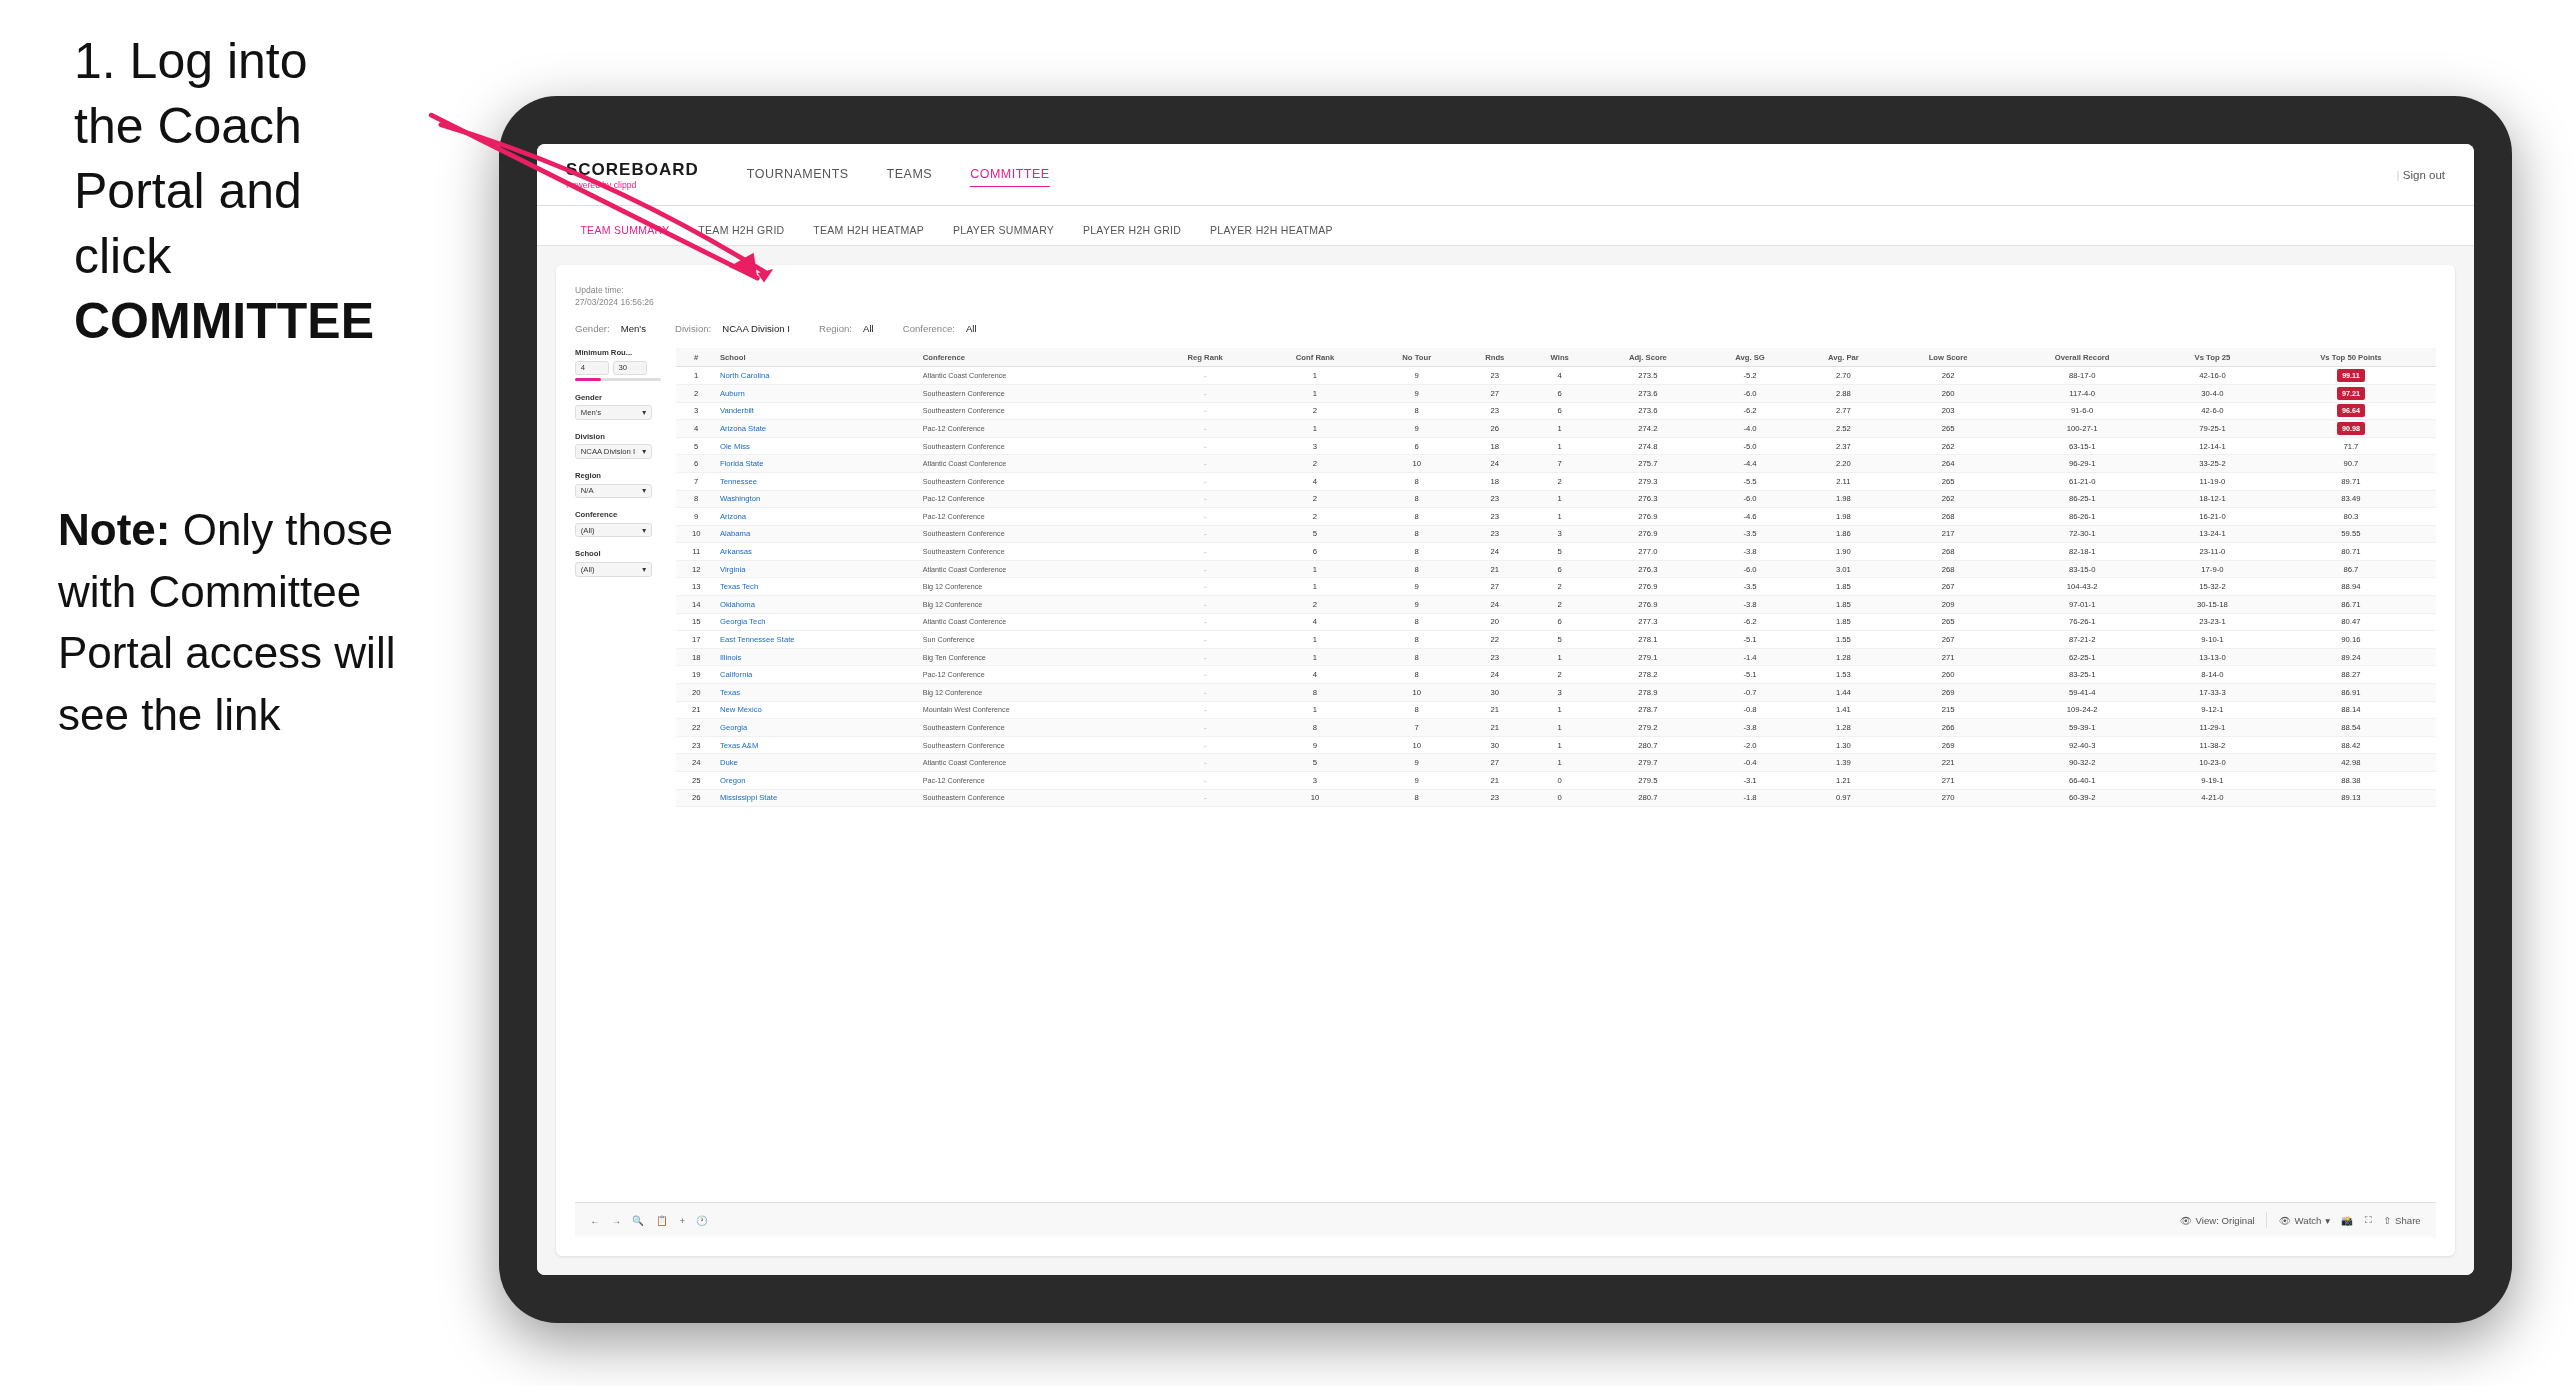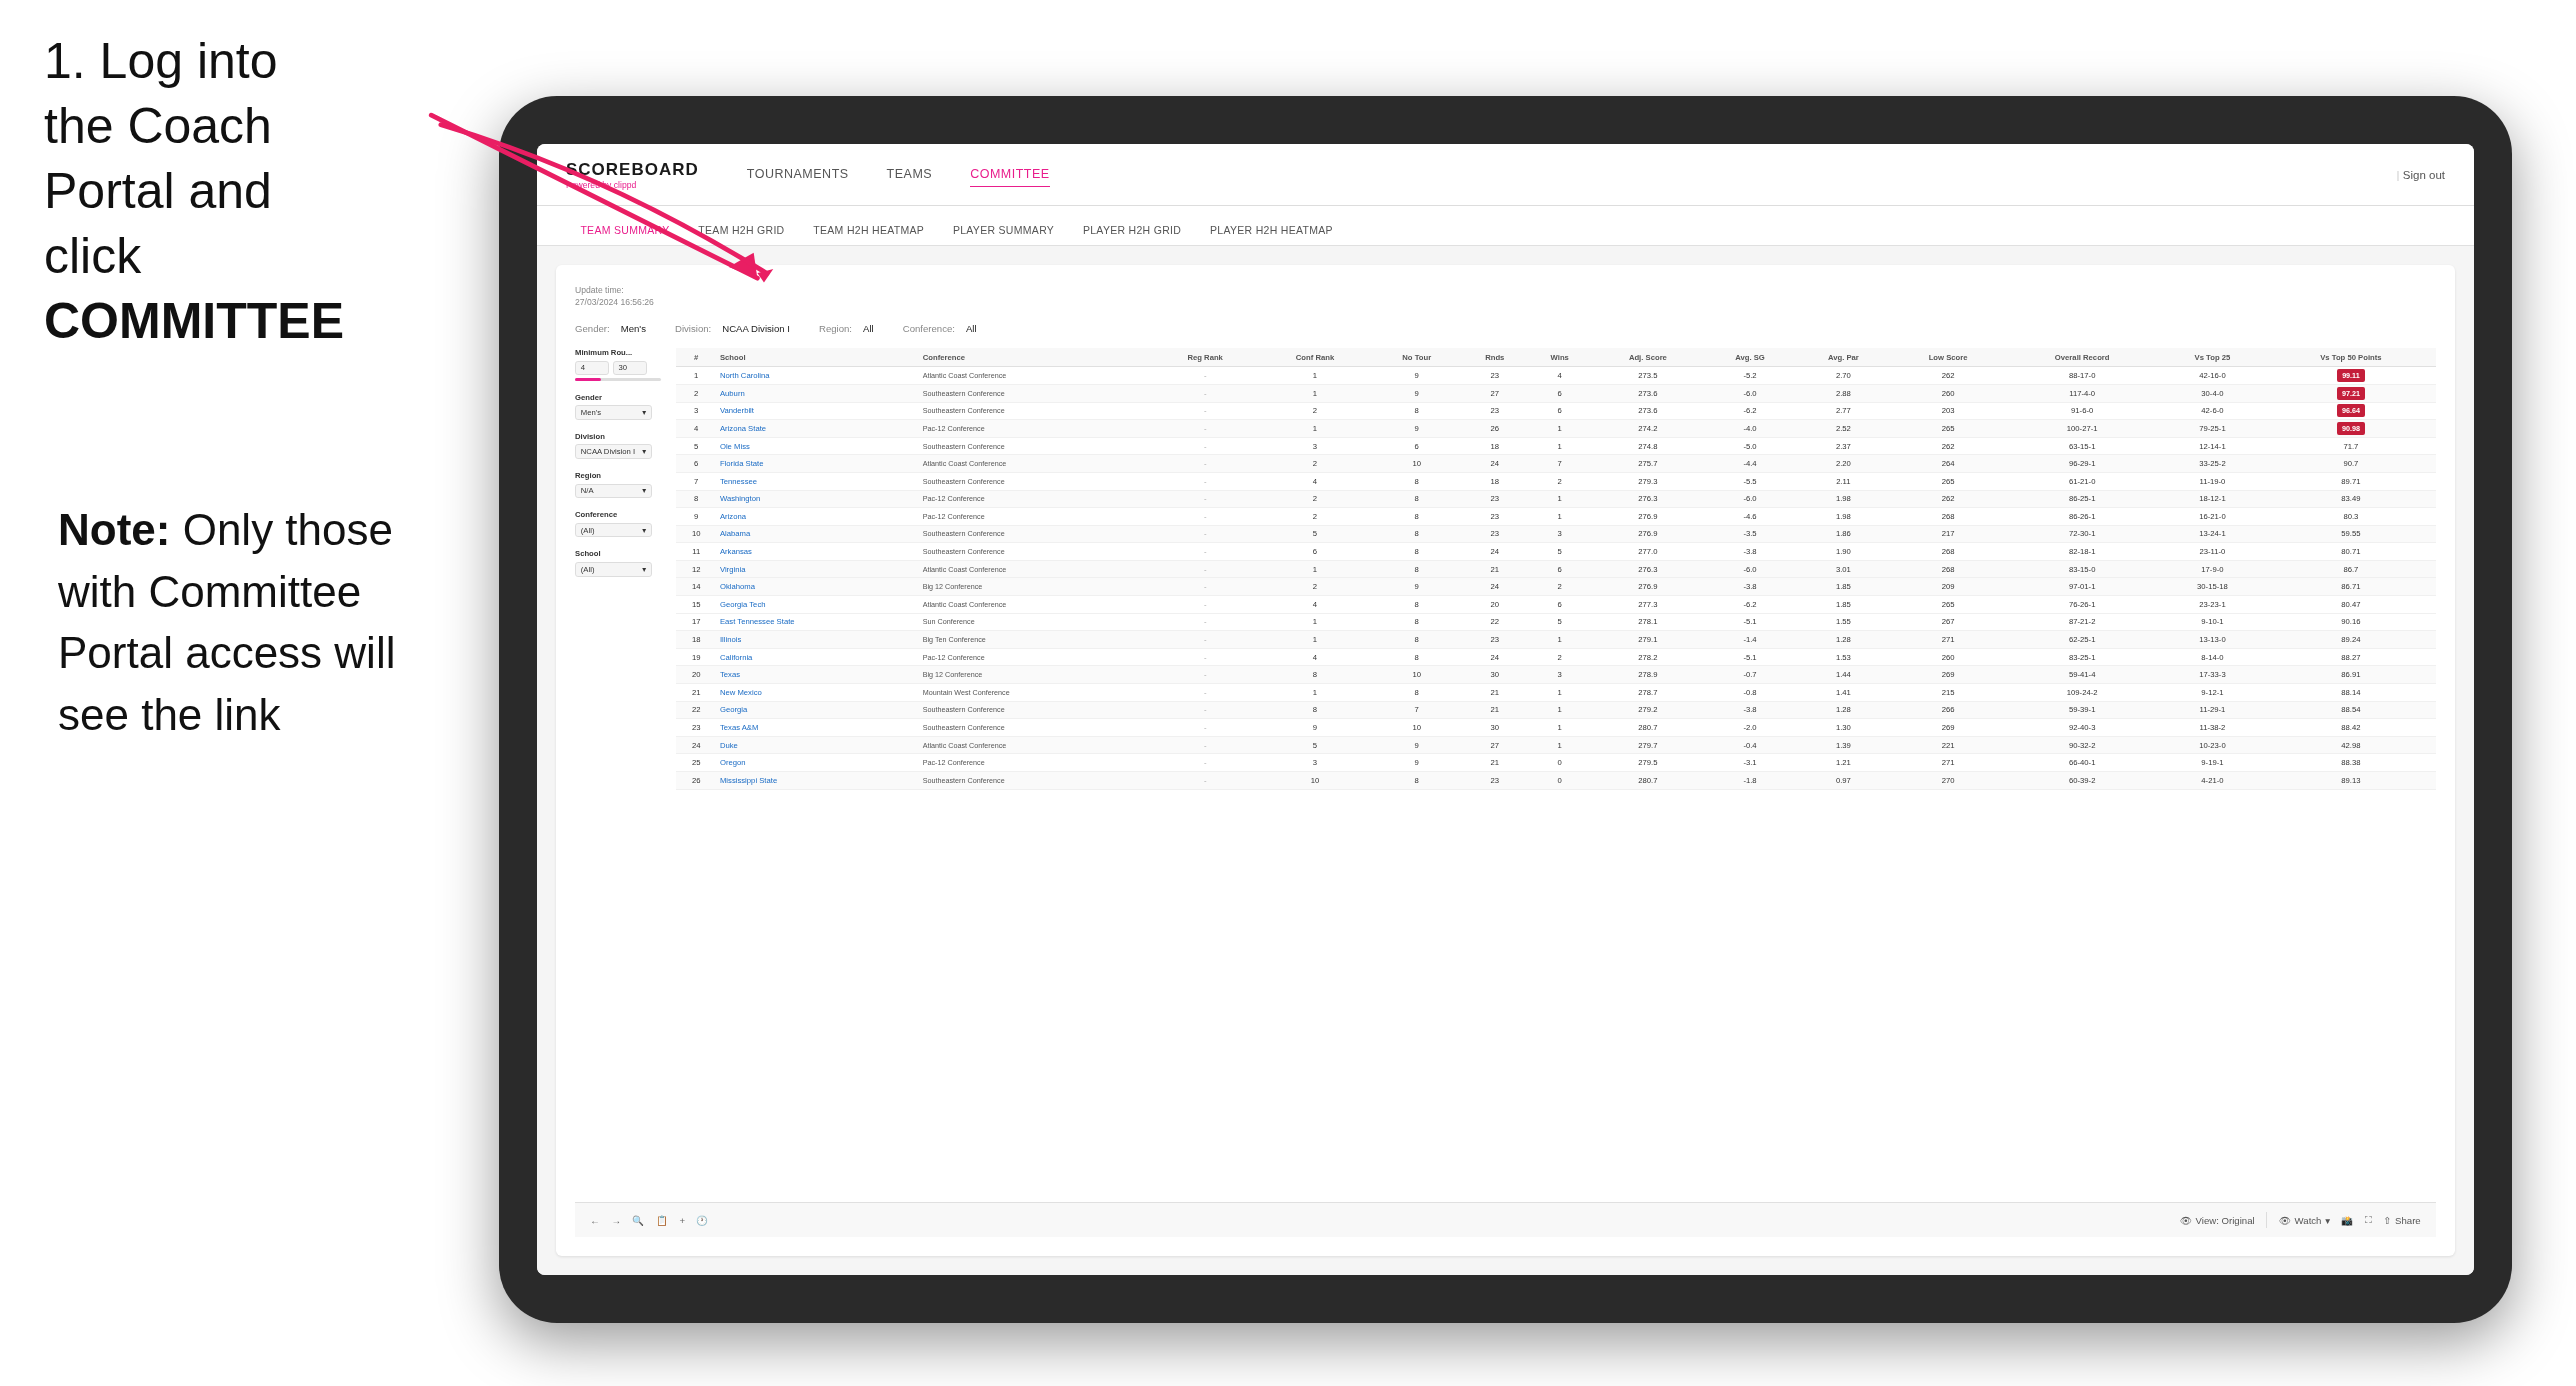--- a/index.html
+++ b/index.html
@@ -8,21 +8,21 @@
       font-family: -apple-system, BlinkMacSystemFont, 'Segoe UI', Arial, sans-serif;
       width: 2576px;
       min-height: 1386px;
       position: relative;
     }
 
     
     .instruction-area {
       position: absolute;
       top: 29px;
-      left: 44px;
+      left: 74px;
       width: 268px;
     }
 
     .step-title {
       font-size: 50px;
       font-weight: 400;
       color: #111;
       line-height: 1.3;
       margin-bottom: 29px;
     }
@@ -738,20 +738,37 @@
       <td>21</td>
       <td>6</td>
       <td>276.3</td>
       <td>-6.0</td>
       <td>3.01</td>
       <td>268</td>
       <td>83-15-0</td>
       <td>17-9-0</td>
       <td><span>86.7</span></td>
     </tr>
+                  <tr style="background: rgb(255, 255, 255);">
+      <td>13</td>
+      <td class="school-name">Texas Tech</td>
+      <td class="conf-name">Big 12 Conference</td>
+      <td class="dash-cell">-</td>
+      <td>1</td>
+      <td>9</td>
+      <td>27</td>
+      <td>2</td>
+      <td>276.9</td>
+      <td>-3.5</td>
+      <td>1.85</td>
+      <td>267</td>
+      <td>104-43-2</td>
+      <td>15-32-2</td>
+      <td><span>88.94</span></td>
+    </tr>
                   <tr style="background: rgb(250, 250, 250);">
       <td>14</td>
       <td class="school-name">Oklahoma</td>
       <td class="conf-name">Big 12 Conference</td>
       <td class="dash-cell">-</td>
       <td>2</td>
       <td>9</td>
       <td>24</td>
       <td>2</td>
       <td>276.9</td>

